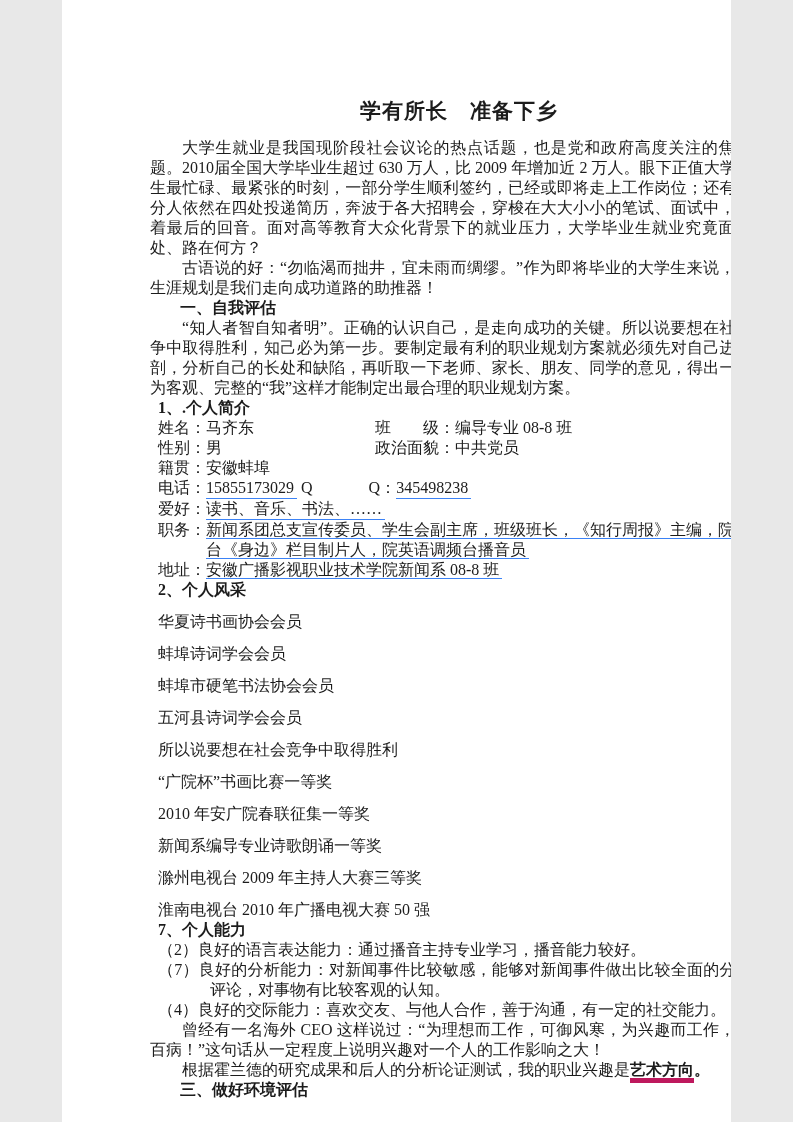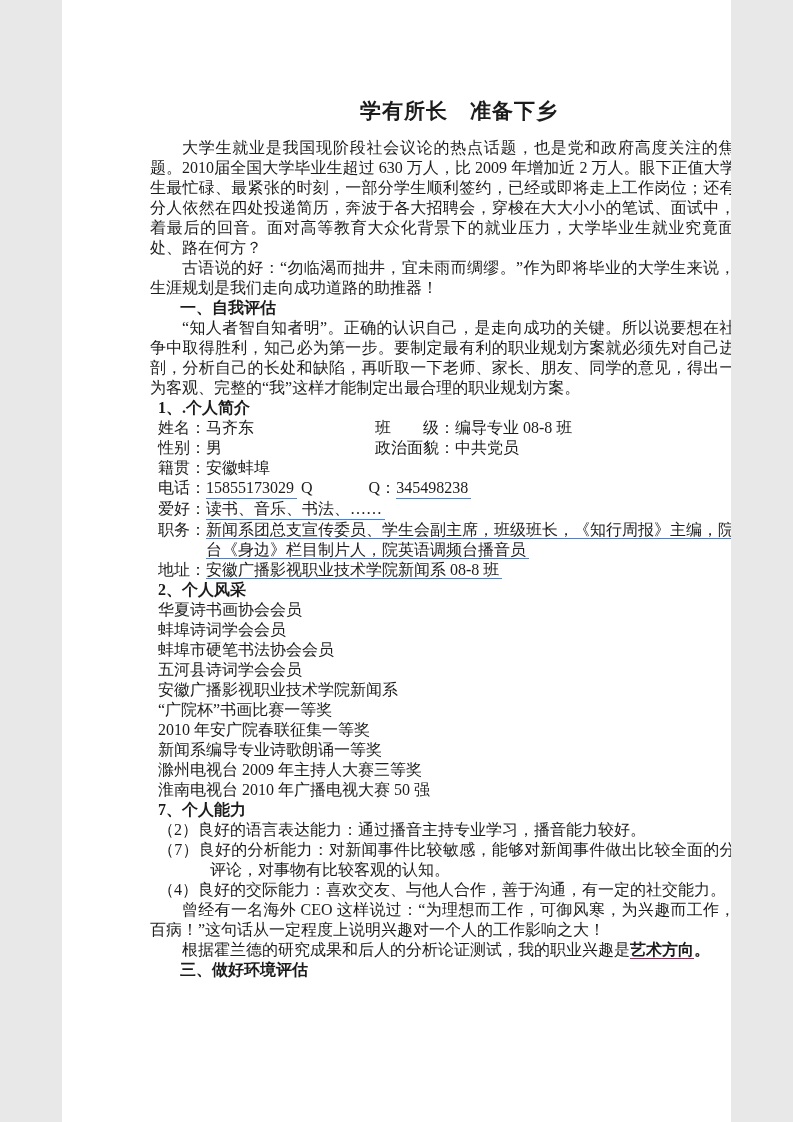--- a/index.html
+++ b/index.html
@@ -35,26 +35,26 @@
   .info-row{display:flex;padding-left:8px;}
   .pair-left{width:217px;flex:0 0 auto;}
   .hang{
     padding-left:56px;
     text-indent:-48px;
     text-align:left;
   }
   .plain-row{padding-left:8px;text-align:left;}
   .u{border-bottom:1px solid #3b82f6;padding-right:3px;}
   .qq-gap{display:inline-block;width:56px;}
-  .list-line{padding-left:8px;}
+  .list-line{padding-left:8px;margin-top:12px;}
   .ability-item{
     padding-left:60px;
     text-indent:-52px;
   }
-  .em-art{font-weight:bold;border-bottom:1px solid #be185d;}
+  .em-art{font-weight:bold;border-bottom:5px solid #be185d;}
   .bold{font-weight:bold;}
 </style>
 </head>
 <body>
 
 <div class="page">
   <div class="content">
 
     <h1 class="doc-title">学有所长　准备下乡</h1>
 
@@ -97,21 +97,21 @@
     <div class="plain-row">
       <span>地址：</span><span class="u">安徽广播影视职业技术学院新闻系 08-8 班</span>
     </div>
 
     <div class="num-head">2、个人风采</div>
 
     <div class="list-line">华夏诗书画协会会员</div>
     <div class="list-line">蚌埠诗词学会会员</div>
     <div class="list-line">蚌埠市硬笔书法协会会员</div>
     <div class="list-line">五河县诗词学会会员</div>
-    <div class="list-line">安徽广播影视职业技术学院新闻系</div>
+    <div class="list-line">所以说要想在社会竞争中取得胜利</div>
     <div class="list-line">“广院杯”书画比赛一等奖</div>
     <div class="list-line">2010 年安广院春联征集一等奖</div>
     <div class="list-line">新闻系编导专业诗歌朗诵一等奖</div>
     <div class="list-line">滁州电视台 2009 年主持人大赛三等奖</div>
     <div class="list-line">淮南电视台 2010 年广播电视大赛 50 强</div>
 
     <div class="num-head">7、个人能力</div>
 
     <div class="ability-item">（2）良好的语言表达能力：通过播音主持专业学习，播音能力较好。</div>
     <div class="ability-item">（7）良好的分析能力：对新闻事件比较敏感，能够对新闻事件做出比较全面的分析与评论，对事物有比较客观的认知。</div>

